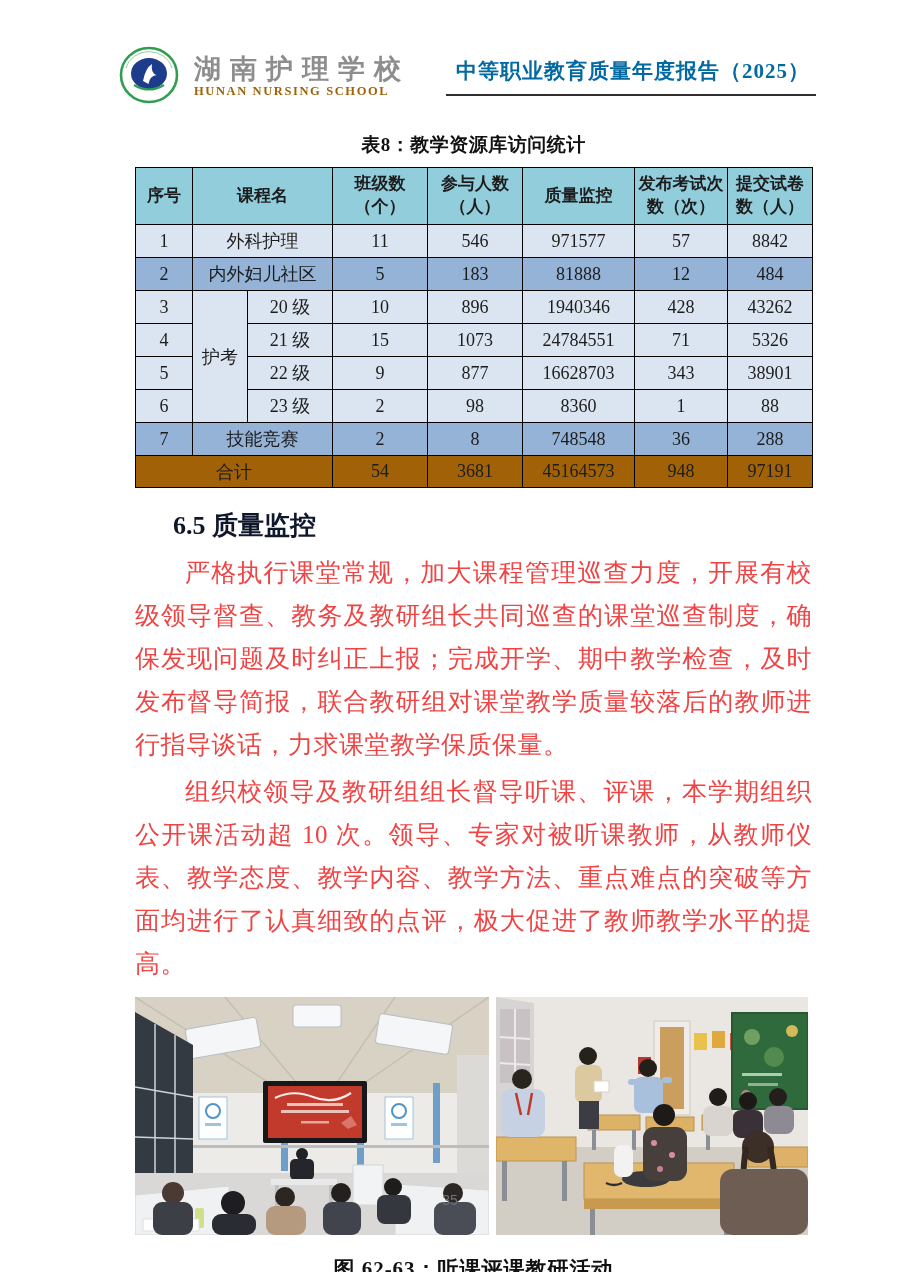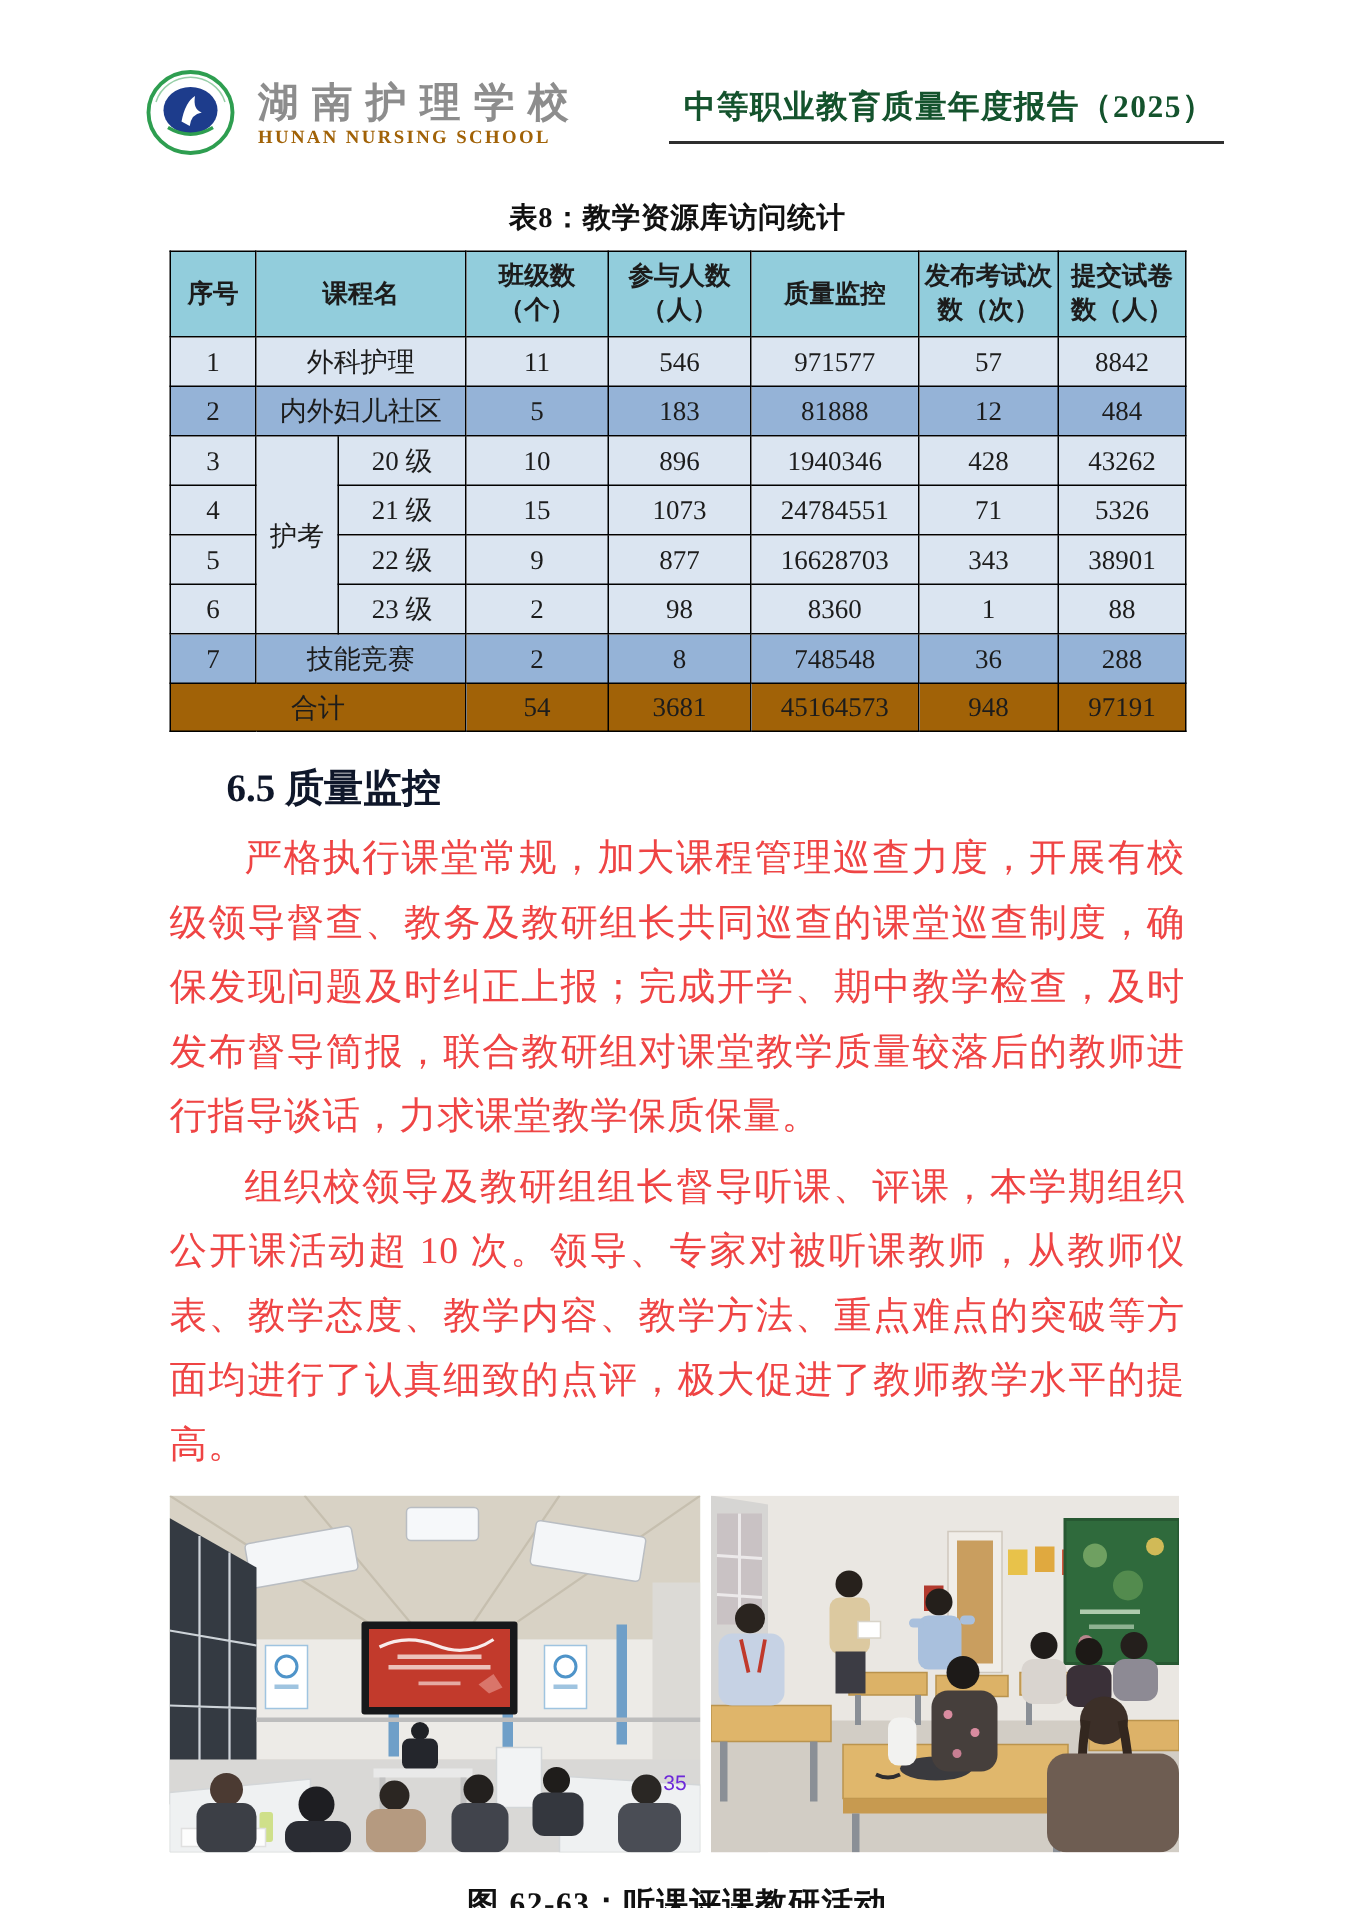--- a/index.html
+++ b/index.html
@@ -1,38 +1,38 @@
 <!DOCTYPE html>
 <html><head>
 <meta charset="utf-8">
 <style>
   html,body{margin:0;padding:0;background:#ffffff;}
   .page{
     width:900px;height:1272px;position:relative;background:#ffffff;
     font-family:"Liberation Serif","DejaVu Serif",serif;color:#1a1a1a;
-    overflow:hidden;box-sizing:border-box;
+    overflow:hidden;box-sizing:border-box;padding-left:22px;
   }
   
   .header{
     display:flex;justify-content:space-between;align-items:center;
     margin:46px 84px 0 96px;
   }
   .logo-block{display:flex;align-items:center;gap:10px;}
   .logo-svg{width:66px;height:60px;flex:0 0 auto;}
   .logo-text{display:flex;flex-direction:column;line-height:1.15;}
   .logo-text .cn{
     font-size:27px;color:#8d8d8d;font-weight:bold;letter-spacing:9px;
     font-family:"DejaVu Serif",serif;
   }
   .logo-text .en{
     font-size:12.5px;color:#a16207;font-weight:bold;letter-spacing:1.6px;
     font-family:"Liberation Serif",serif;
   }
   .report-title{
-    font-size:21px;font-weight:bold;color:#14532d;
+    font-size:21px;font-weight:bold;color:#0369a1;
     border-bottom:2.5px solid #2f2f2f;padding:0 6px 9px 10px;
     letter-spacing:1px;white-space:nowrap;
   }
   
   .content{margin:0 110px 0 113px;width:677px;}
   .table-title{
     margin-top:26px;text-align:center;font-weight:bold;font-size:19px;color:#111;
     letter-spacing:.5px;
   }
   
@@ -63,22 +63,22 @@
   .photo{height:238px;overflow:hidden;flex:0 0 auto;}
   .photo-left{width:354px;}
   .photo-right{width:312px;}
   .photo svg{display:block;width:100%;height:100%;}
   .figure-caption{
     margin-top:20px;text-align:center;font-weight:bold;font-size:21px;color:#111;
     letter-spacing:1px;
   }
   
   .page-number{
-    position:absolute;left:0;right:0;bottom:76px;text-align:center;
-    font-family:"Liberation Sans",sans-serif;font-size:14px;color:#6d28d9;
+    position:absolute;left:0;right:0;bottom:64px;text-align:center;
+    font-family:"Liberation Sans",sans-serif;font-size:14px;color:#737373;
   }
 </style>
 </head>
 <body>
 
 <div class="page">
 
   <div class="header">
     <div class="logo-block">
       <svg class="logo-svg" viewBox="0 0 66 60">

